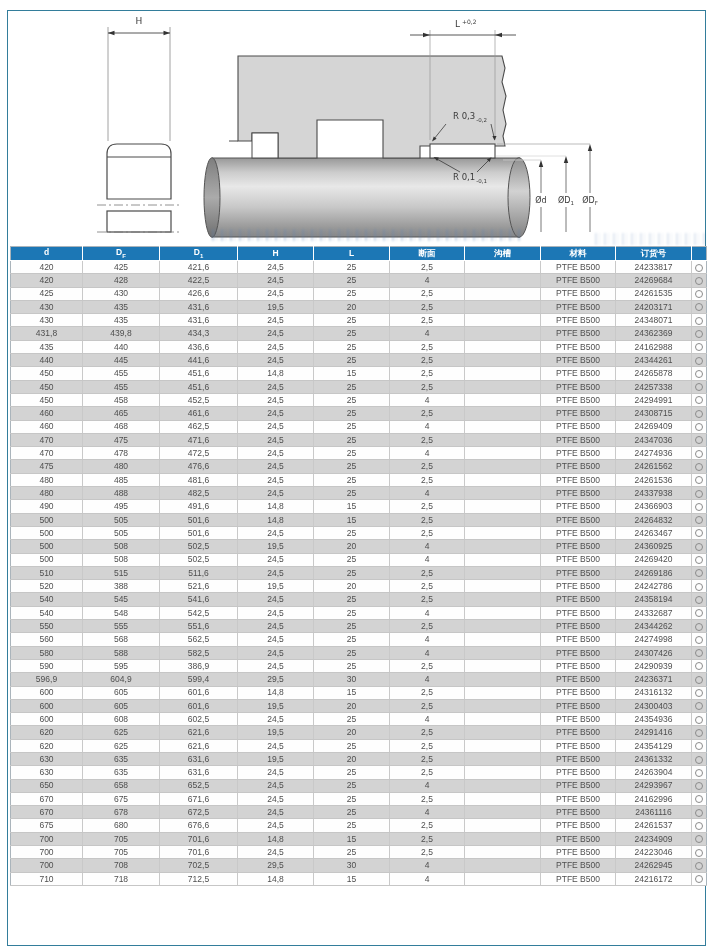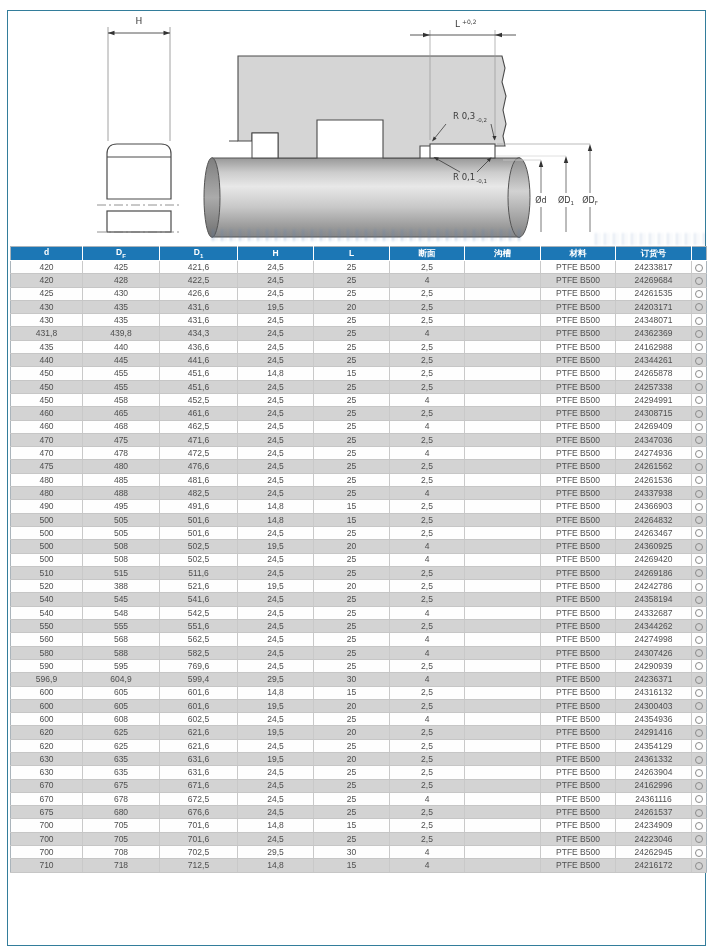--- a/index.html
+++ b/index.html
@@ -526,21 +526,21 @@
           <td>25</td>
           <td>4</td>
           <td></td>
           <td>PTFE B500</td>
           <td>24307426</td>
           <td><span class="avail-circle"></span></td>
         </tr>
         <tr>
           <td>590</td>
           <td>595</td>
-          <td>769,6</td>
+          <td>386,9</td>
           <td>24,5</td>
           <td>25</td>
           <td>2,5</td>
           <td></td>
           <td>PTFE B500</td>
           <td>24290939</td>
           <td><span class="avail-circle"></span></td>
         </tr>
         <tr>
           <td>596,9</td>
@@ -632,20 +632,32 @@
           <td>631,6</td>
           <td>24,5</td>
           <td>25</td>
           <td>2,5</td>
           <td></td>
           <td>PTFE B500</td>
           <td>24263904</td>
           <td><span class="avail-circle"></span></td>
         </tr>
         <tr>
+          <td>650</td>
+          <td>658</td>
+          <td>652,5</td>
+          <td>24,5</td>
+          <td>25</td>
+          <td>4</td>
+          <td></td>
+          <td>PTFE B500</td>
+          <td>24293967</td>
+          <td><span class="avail-circle"></span></td>
+        </tr>
+        <tr>
           <td>670</td>
           <td>675</td>
           <td>671,6</td>
           <td>24,5</td>
           <td>25</td>
           <td>2,5</td>
           <td></td>
           <td>PTFE B500</td>
           <td>24162996</td>
           <td><span class="avail-circle"></span></td>

